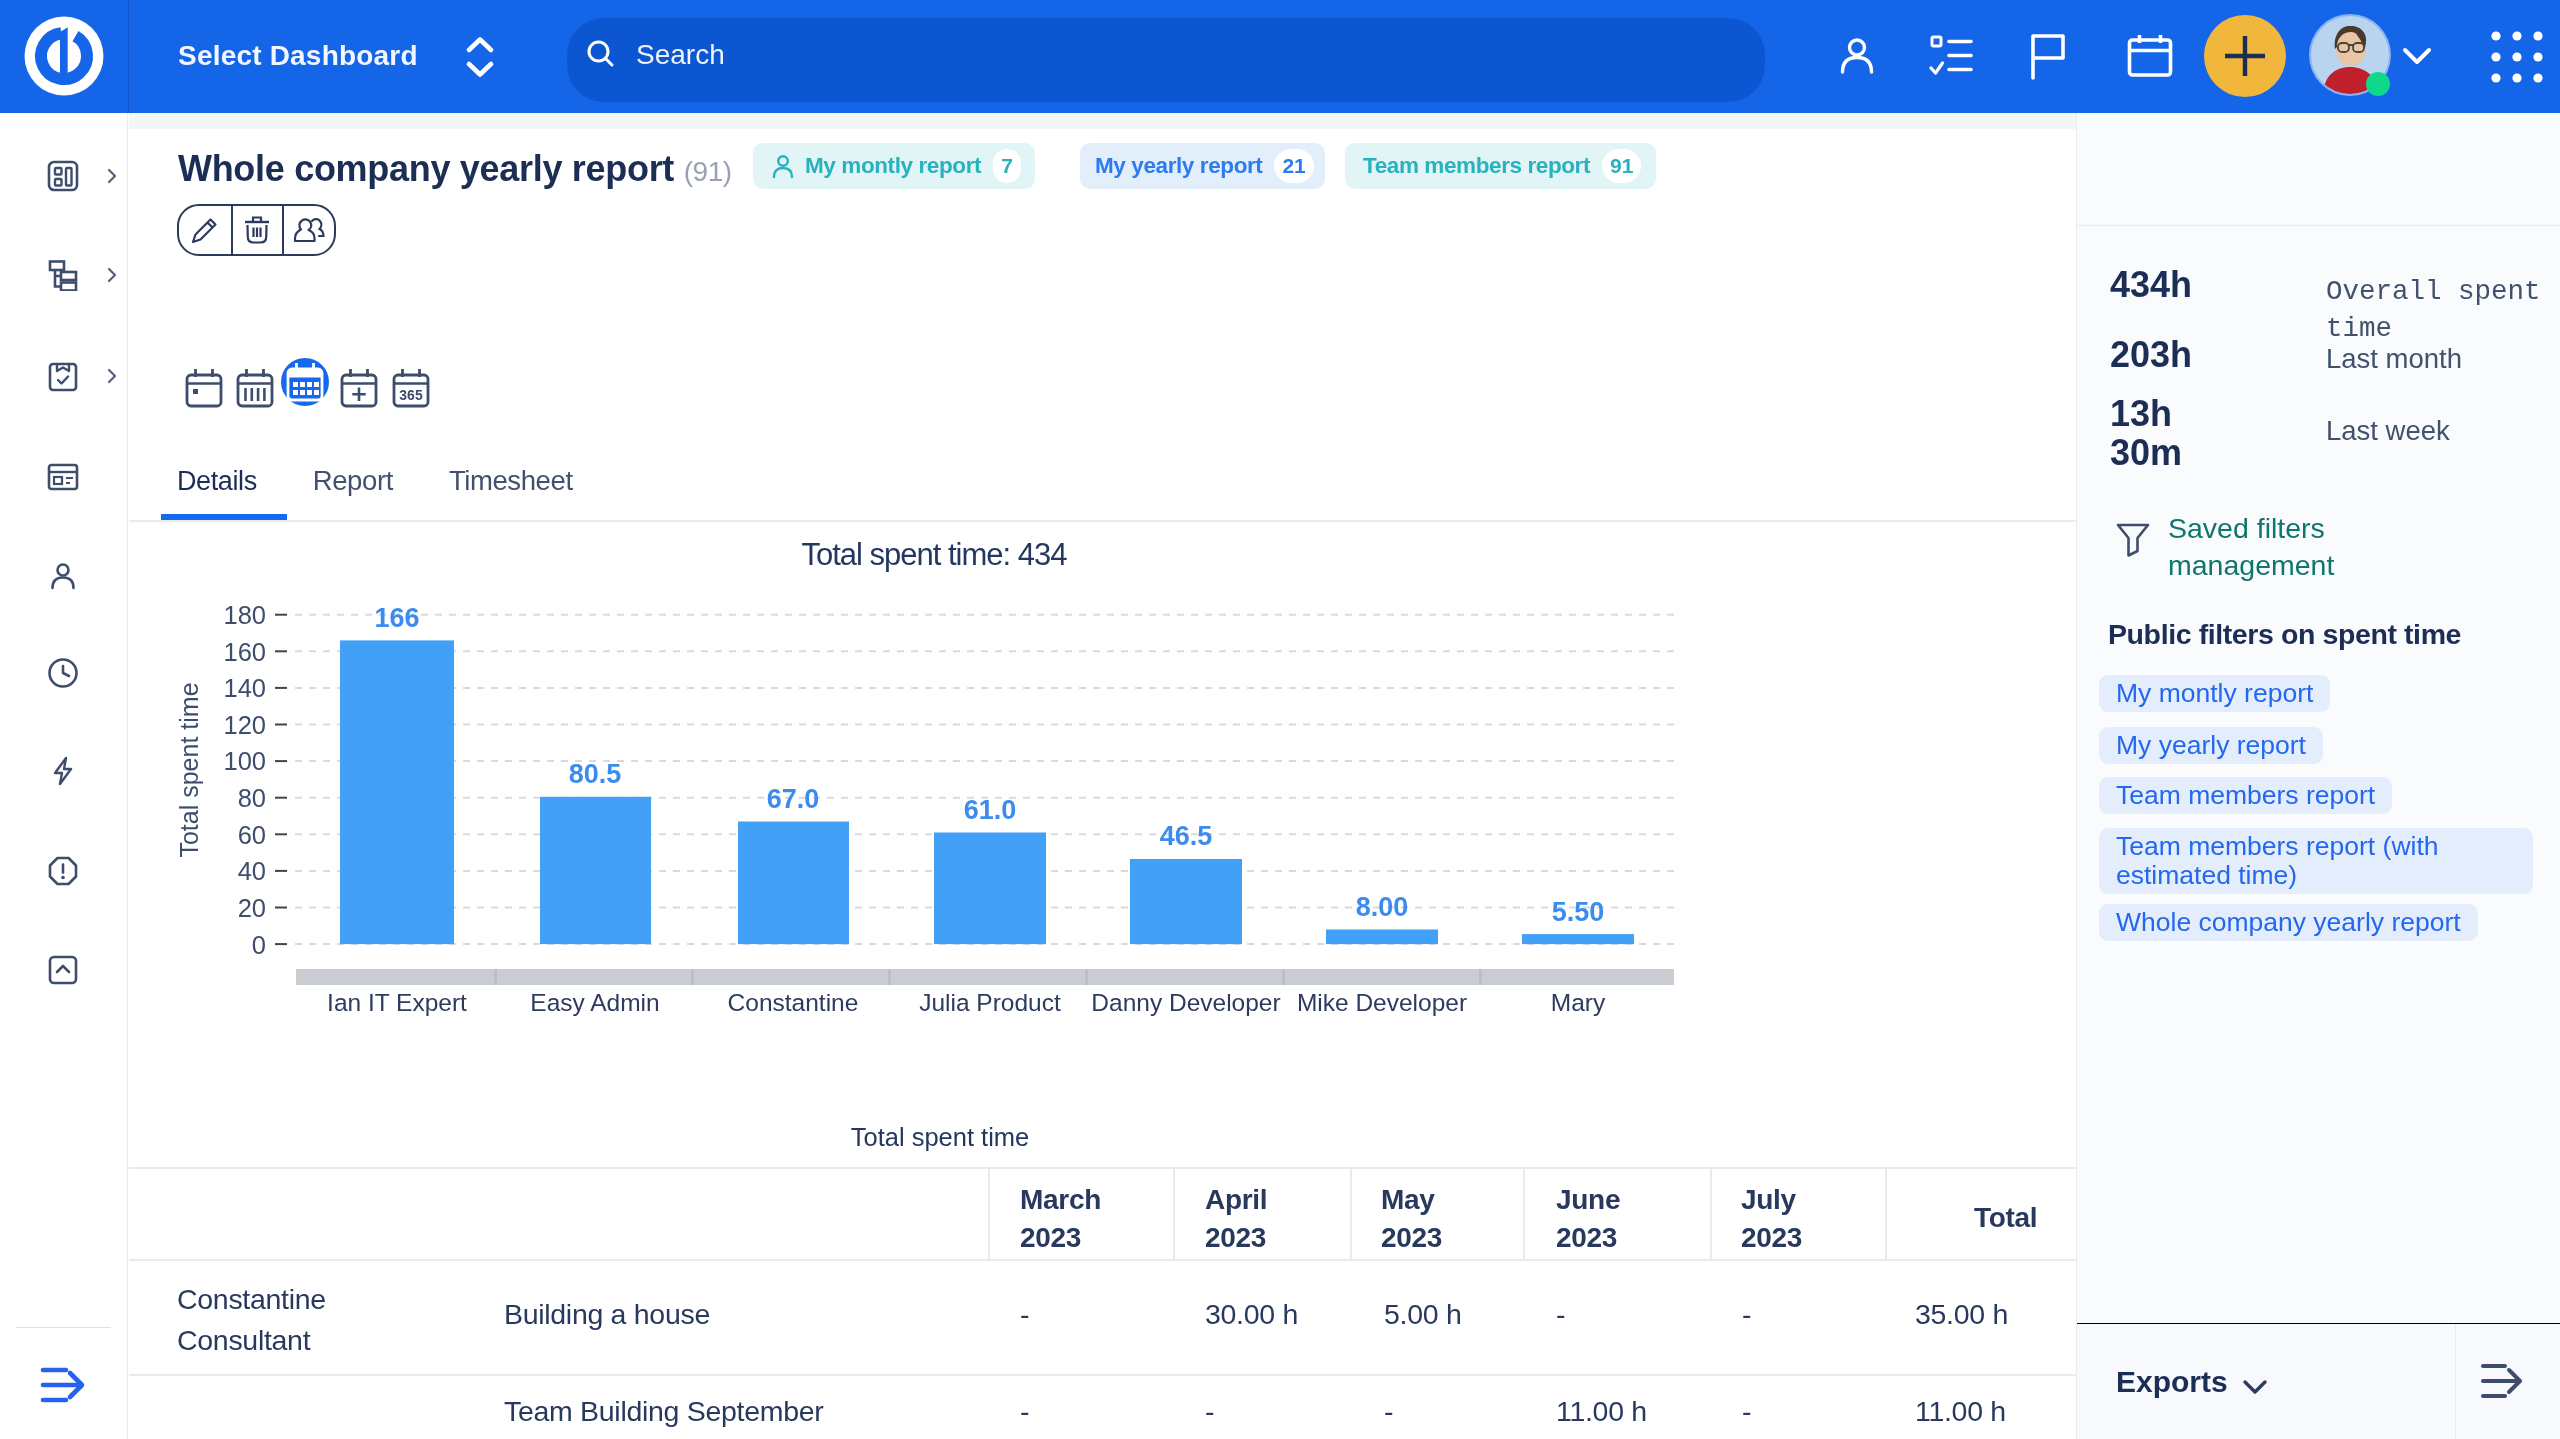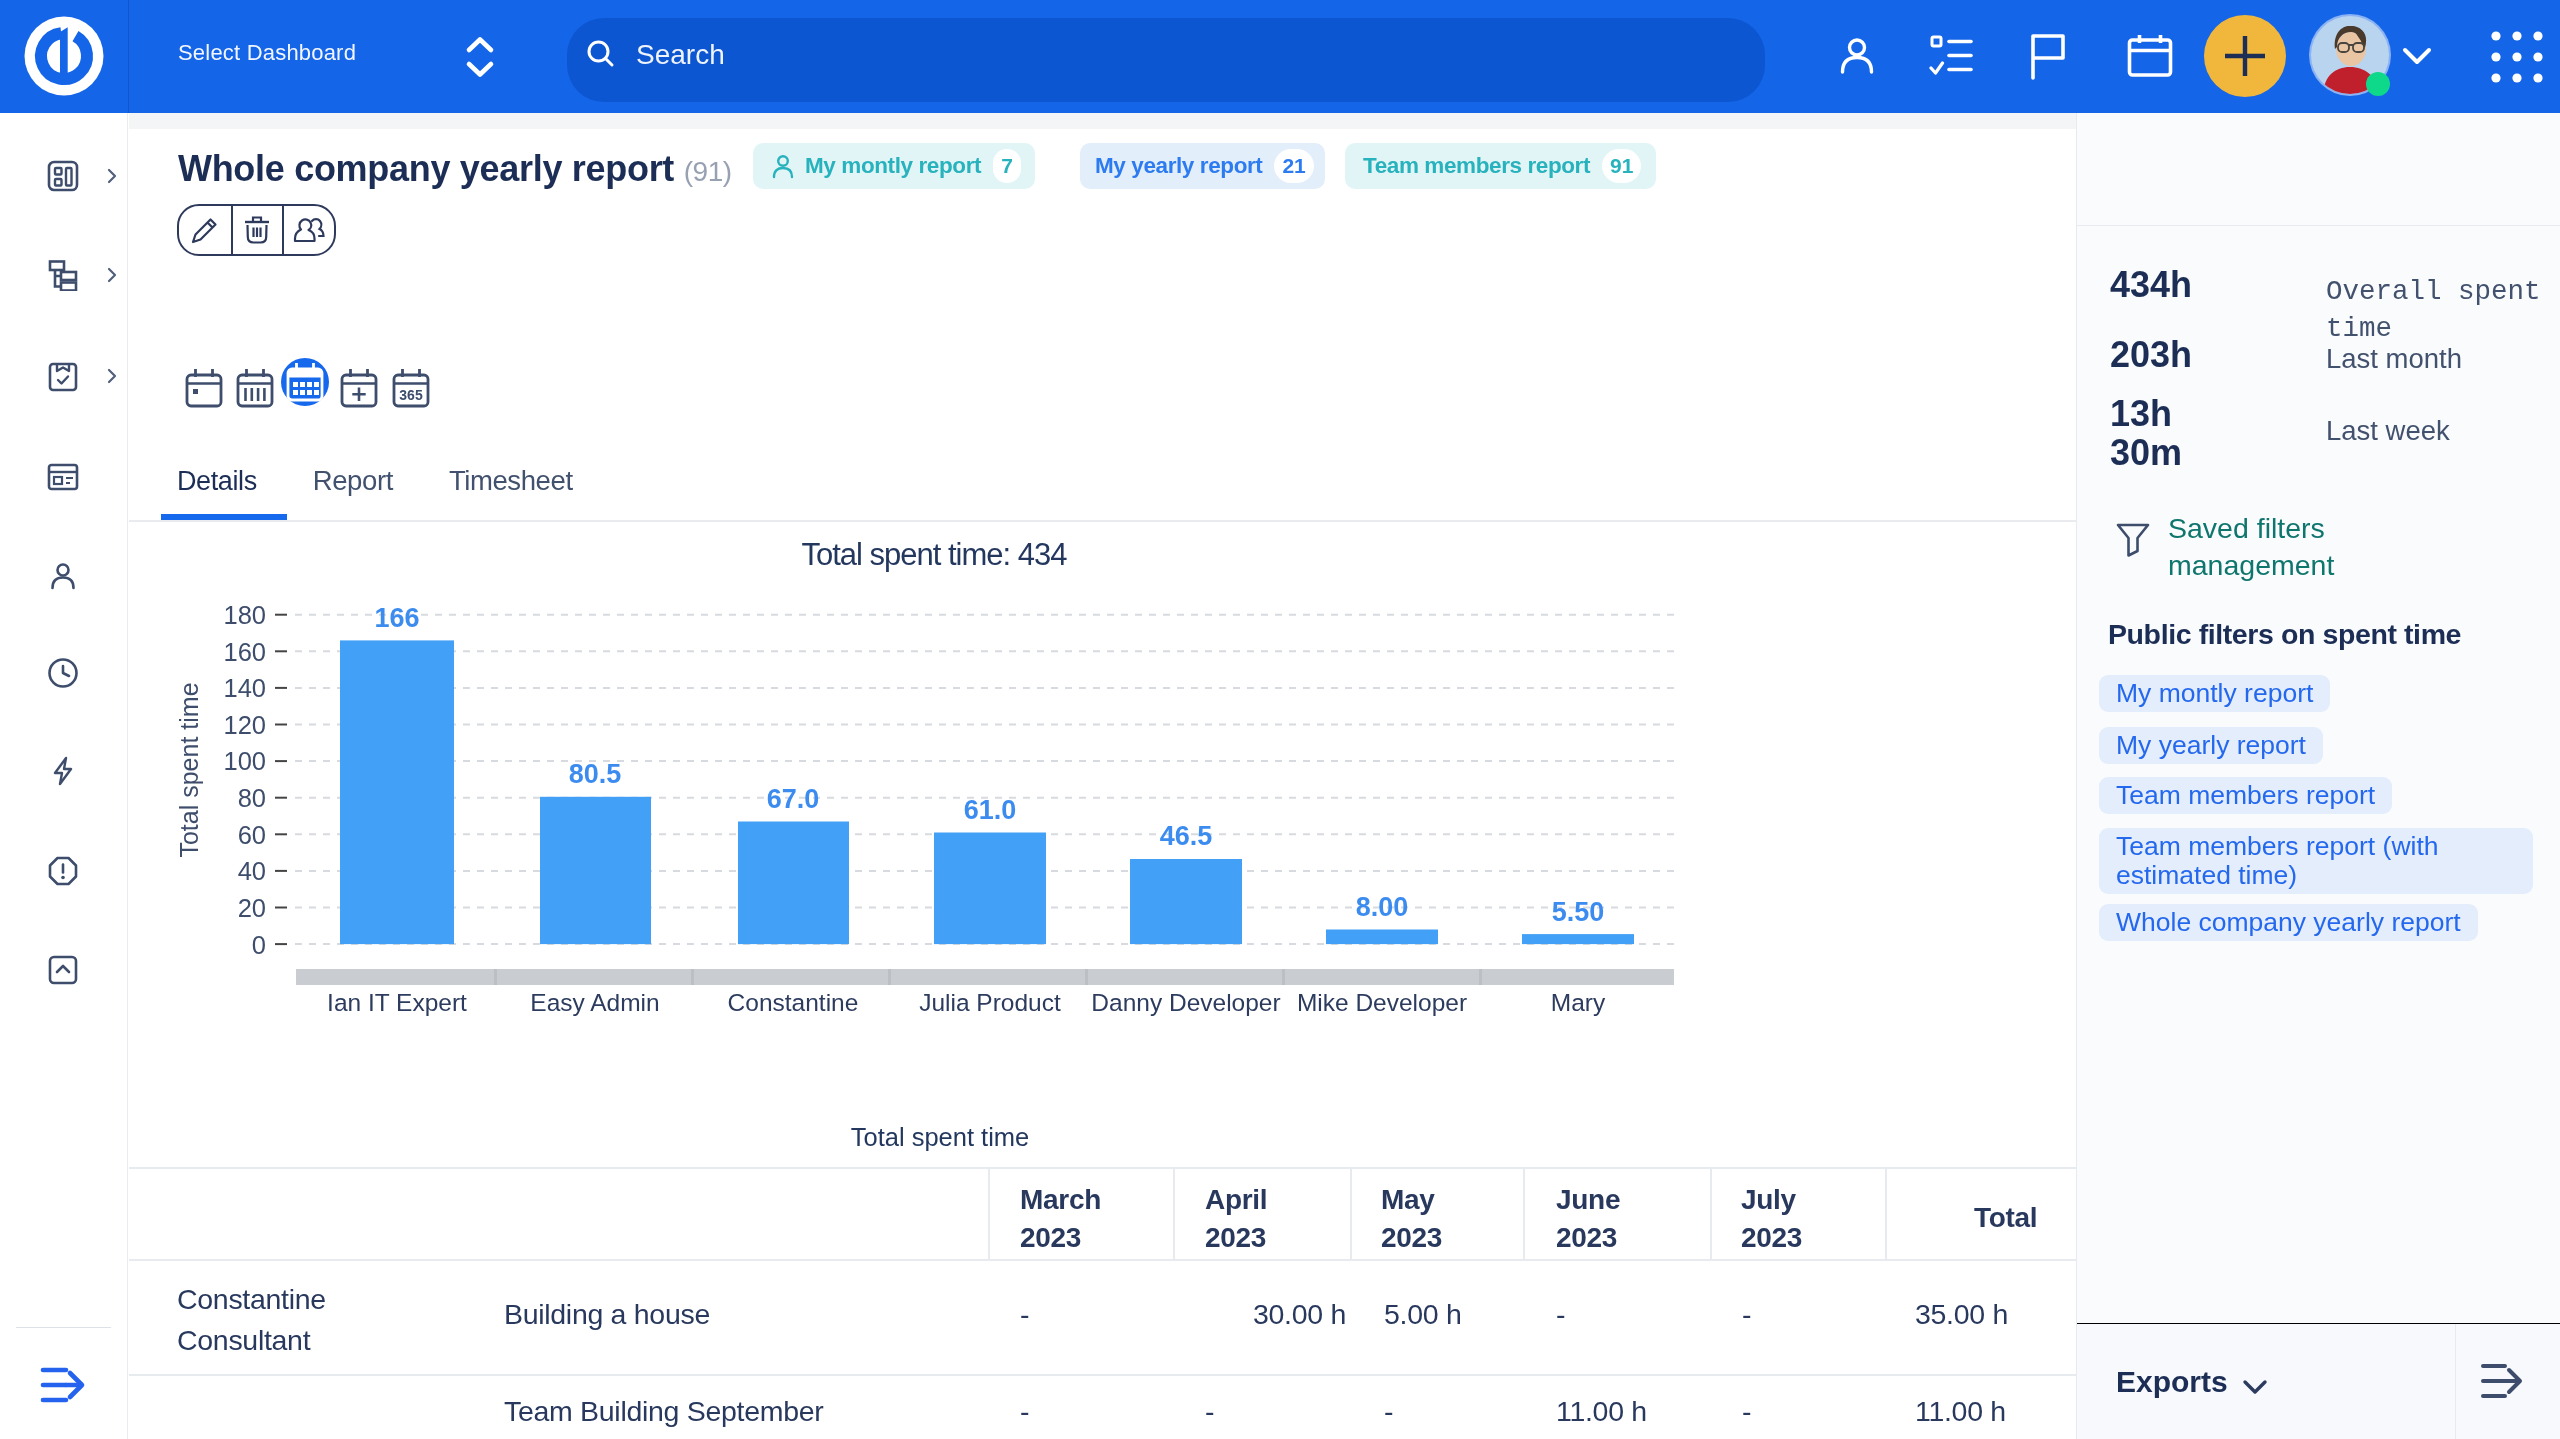--- a/index.html
+++ b/index.html
@@ -3,21 +3,21 @@
 <meta charset="utf-8">
 <style>
 * { margin:0; padding:0; box-sizing:border-box; }
 html,body { width:2560px; height:1439px; font-family:"Liberation Sans", sans-serif; background:#fff; overflow:hidden; }
 .abs { position:absolute; }
 #page { position:relative; width:2560px; height:1439px; }
 
 
 #header { position:absolute; left:0; top:0; width:2560px; height:113px; background:#1565e8; }
 #hdr-sep { position:absolute; left:128px; top:0; width:1px; height:113px; background:rgba(10,40,120,.25); }
-#sel-dash { position:absolute; left:178px; top:40px; color:#f2f6ff; font-size:22px; font-weight:400; letter-spacing:.2px; }
+#sel-dash { position:absolute; left:178px; top:40px; color:#f2f6ff; font-size:28px; font-weight:700; letter-spacing:.2px; }
 #search { position:absolute; left:567px; top:18px; width:1198px; height:84px; border-radius:37px; background:#0d56d2; }
 #search span { position:absolute; left:69px; top:21px; color:#eef3fc; font-size:28px; }
 
 #sidebar { position:absolute; left:0; top:113px; width:128px; height:1326px; background:#fff; border-right:1px solid #e9ebef; }
 .sb-ic { position:absolute; left:47px; width:32px; height:32px; }
 .sb-ch { position:absolute; left:104px; width:16px; height:16px; }
 #sb-line { position:absolute; left:16px; top:1214px; width:95px; height:1px; background:#dde1e8; }
 
 
 #content { position:absolute; left:129px; top:113px; width:1947px; height:1326px; background:#fff; }
@@ -365,21 +365,21 @@
       <div class="abs" style="left:1756px; top:2px; width:2px; height:90px; background:#e7eaee;"></div>
       <div class="thead abs" style="left:891px; top:14px;">March<br>2023</div>
       <div class="thead abs" style="left:1076px; top:14px;">April<br>2023</div>
       <div class="thead abs" style="left:1252px; top:14px;">May<br>2023</div>
       <div class="thead abs" style="left:1427px; top:14px;">June<br>2023</div>
       <div class="thead abs" style="left:1612px; top:14px;">July<br>2023</div>
       <div class="thead abs" style="left:1845px; top:32px;">Total</div>
       <div class="tcell abs" style="left:48px; top:112px;">Constantine<br>Consultant</div>
       <div class="tcell abs" style="left:375px; top:127px;">Building a house</div>
       <div class="tcell abs" style="left:891px; top:127px;">-</div>
-      <div class="tcell abs" style="left:1076px; top:127px;margin-left:48px;">30.00 h</div>
+      <div class="tcell abs" style="left:1076px; top:127px;">30.00 h</div>
       <div class="tcell abs" style="left:1255px; top:127px;">5.00 h</div>
       <div class="tcell abs" style="left:1427px; top:127px;">-</div>
       <div class="tcell abs" style="left:1613px; top:127px;">-</div>
       <div class="tcell abs" style="left:1786px; top:127px;">35.00 h</div>
       <div class="tcell abs" style="left:375px; top:224px;">Team Building September</div>
       <div class="tcell abs" style="left:891px; top:224px;">-</div>
       <div class="tcell abs" style="left:1076px; top:224px;">-</div>
       <div class="tcell abs" style="left:1255px; top:224px;">-</div>
       <div class="tcell abs" style="left:1427px; top:224px;">11.00 h</div>
       <div class="tcell abs" style="left:1613px; top:224px;">-</div>

